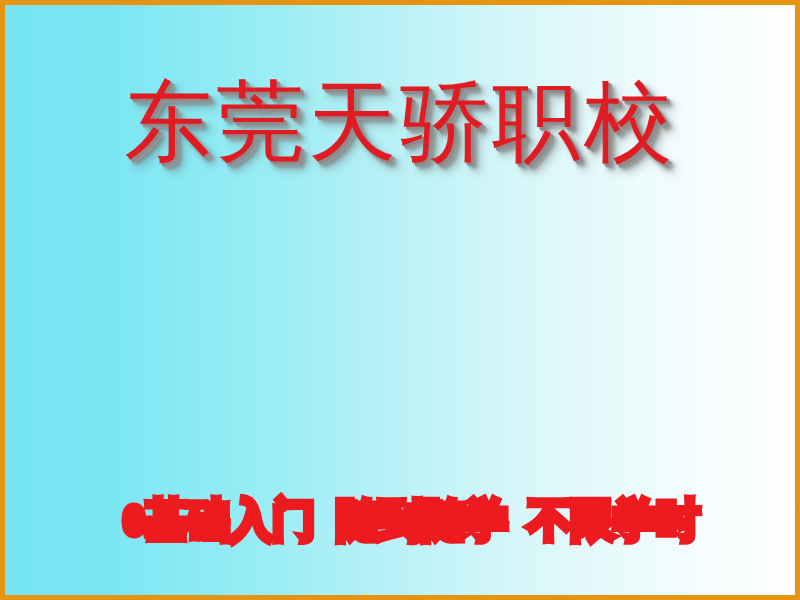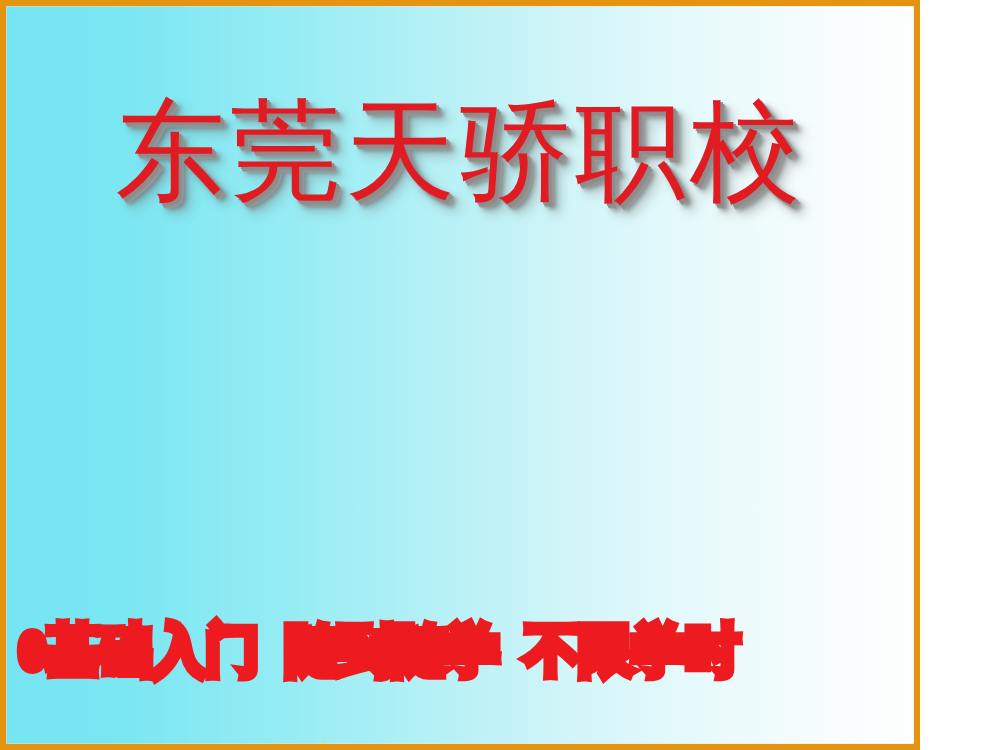--- a/index.html
+++ b/index.html
@@ -8,21 +8,21 @@
     padding: 0;
     background: #ffffff;
   }
   body {
     font-family: "Liberation Sans", sans-serif;
   }
 
   
   .poster {
     position: relative;
-    width: 736px;
+    width: 800px;
     height: 600px;
     box-sizing: border-box;
     border: 5px solid #e49410;
     overflow: hidden;
   }
 
   .poster-bg {
     position: absolute;
     inset: 0;
     background: linear-gradient(
@@ -115,21 +115,21 @@
     color: transparent;
     -webkit-text-fill-color: transparent;
   }
 
   
   .tagline-wrap {
     position: absolute;
     left: 0;
     right: 0;
     top: 492px;
-    text-align: left;
+    text-align: right;
     height: 60px;
   }
   .tagline {
     position: relative;
     display: inline-block;
     font-family: "Liberation Serif", "DejaVu Serif", serif;
     font-weight: bold;
     font-size: 44px;
     line-height: 1.1;
     letter-spacing: 0px;

